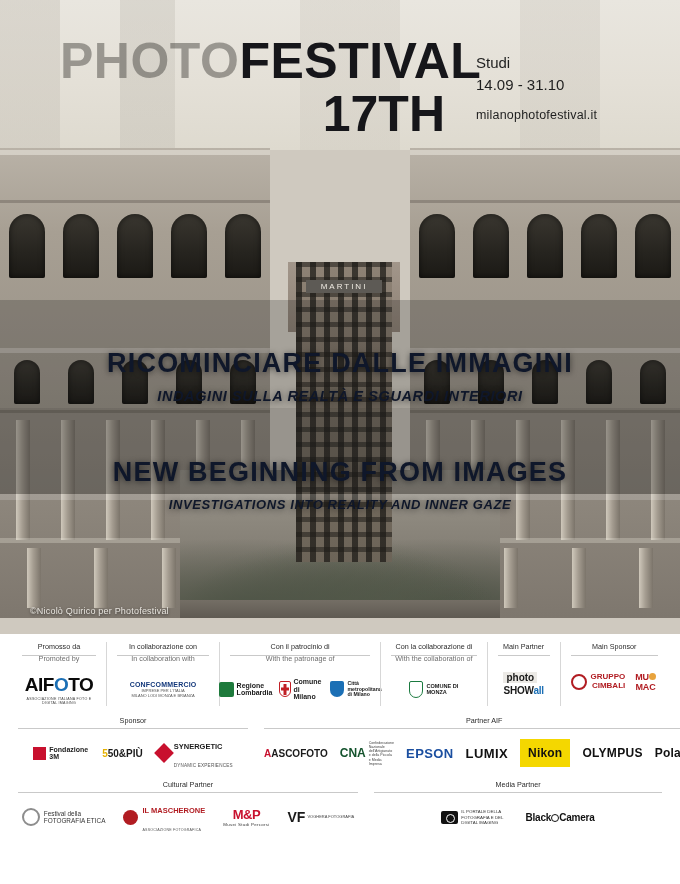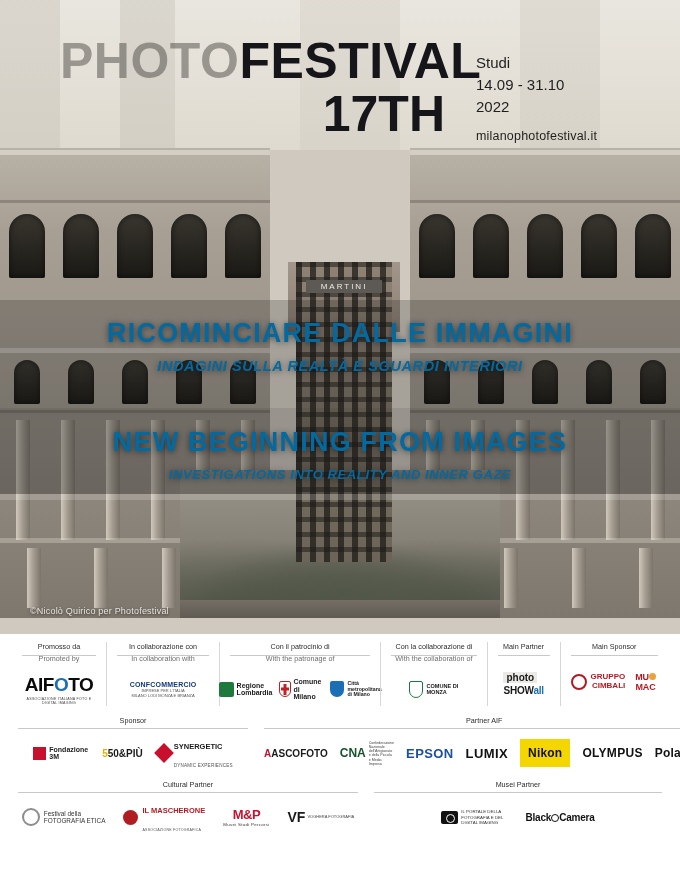--- a/index.html
+++ b/index.html
@@ -158,22 +158,22 @@
     text-align: right; width: 385px; line-height: 1.05; margin-top: 2px;
   }
   .meta {
     position: absolute; top: 52px; left: 476px;
     font-size: 15px; line-height: 1.45; color: #1f1f1f;
   }
   .meta .url { font-size: 12.5px; margin-top: 10px; letter-spacing: 0.2px; }
 
   
   .headlines {
-    position: absolute; left: 0; right: 0; top: 318px;
-    text-align: center; color: #0369a1;
+    position: absolute; left: 0; right: 0; top: 348px;
+    text-align: center; color: #0f172a;
     text-shadow: 0 1px 6px rgba(0,0,0,0.55);
   }
   .h-it {
     font-size: 27px; font-weight: 700; letter-spacing: 1.2px;
   }
   .h-it-sub {
     font-size: 14.5px; font-style: italic; font-weight: 700; letter-spacing: 0.6px;
     margin-top: 9px;
   }
   .h-en {
@@ -407,21 +407,20 @@
     <div class="masthead">
       <div class="title-line">
         <span class="title-photo">PHOTO</span><span class="title-festival">FESTIVAL</span>
       </div>
       <div class="title-17th">17TH</div>
     </div>
 
     <div class="meta">
       <div>Studi</div>
       <div>14.09 - 31.10</div>
-      <div>2022</div>
       <div class="url">milanophotofestival.it</div>
     </div>
 
     <div class="headlines">
       <div class="h-it">RICOMINCIARE DALLE IMMAGINI</div>
       <div class="h-it-sub">INDAGINI SULLA REALTÀ E SGUARDI INTERIORI</div>
       <div class="h-en">NEW BEGINNING FROM IMAGES</div>
       <div class="h-en-sub">INVESTIGATIONS INTO REALITY AND INNER GAZE</div>
     </div>
 
@@ -609,21 +608,21 @@
             </div>
           </div>
           <div class="logo vf">
             <span class="vf-mark">VF</span>
             <span class="vf-sub">VOGHERA FOTOGRAFIA</span>
           </div>
         </div>
       </div>
 
       <div class="half">
-        <div class="sep-label">Musei Partner</div>
+        <div class="sep-label">Media Partner</div>
         <div class="logos" style="gap:22px;">
           <div class="logo digital">
             <span class="dig-mark"></span>
             <span class="dig-txt" style="white-space:pre-line;">IL PORTALE DELLA
 FOTOGRAFIA E DEL
 DIGITAL IMAGING</span>
           </div>
           <div class="logo">
             <span class="blackcamera"><span>Black</span><span class="bc-dot"></span><span>Camera</span></span>
           </div>

